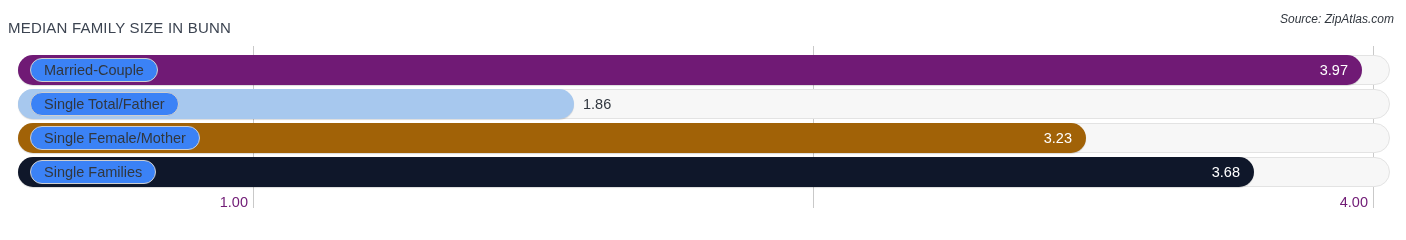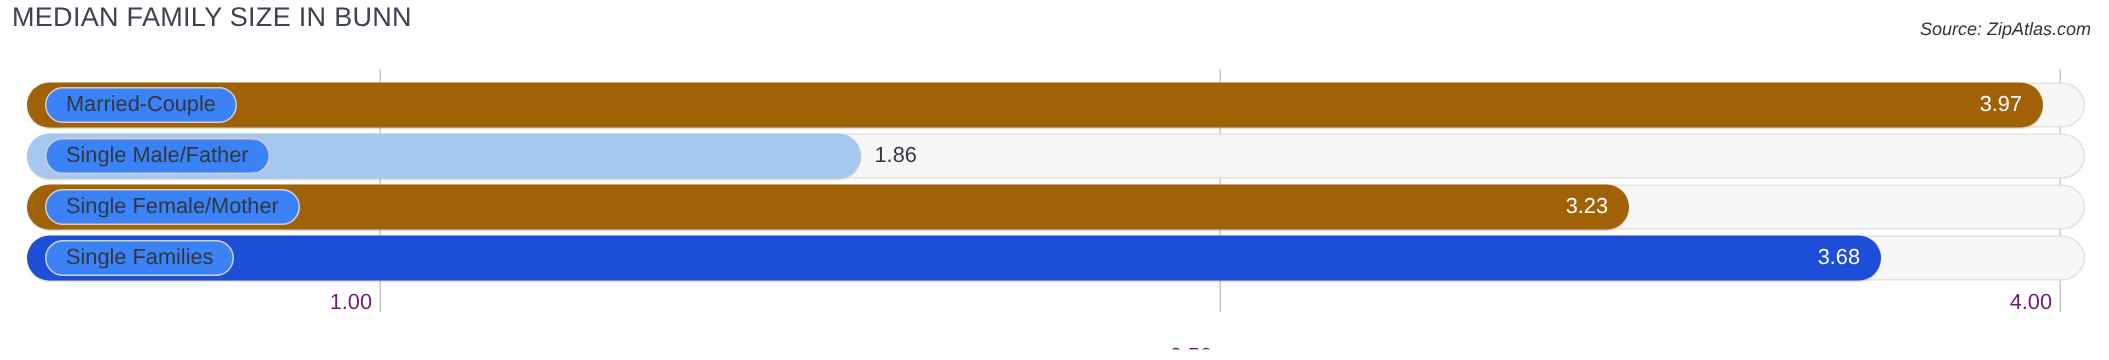--- a/index.html
+++ b/index.html
@@ -7,22 +7,22 @@
     width:1406px;height:233px;
     background:#ffffff;
     font-family:"Liberation Sans", sans-serif;
     overflow:hidden;
     position:relative;
   }
   #chart-root{position:absolute;left:0;top:0;width:1406px;height:233px;}
 
   
   #chart-title{
-    position:absolute;left:8px;top:1px;
-    font-size:18px;color:#3c4451;letter-spacing:.2px;
+    position:absolute;left:8px;top:19px;
+    font-size:15px;color:#3c4451;letter-spacing:.2px;
     white-space:nowrap;
   }
   #chart-source{
     position:absolute;right:12px;top:12px;
     font-size:12px;color:#31373f;font-style:italic;
     white-space:nowrap;
   }
 
   
   #plot{
@@ -80,41 +80,41 @@
 
   <div id="chart-title">MEDIAN FAMILY SIZE IN BUNN</div>
   <div id="chart-source">Source: ZipAtlas.com</div>
 
   <div id="plot">
       <div class="gridline" style="left: 253px;"></div>
       <div class="gridline" style="left: 813px;"></div>
       <div class="gridline" style="left: 1373px;"></div>
       <div class="bar-row" style="top: 9px;">
         <div class="track" style="width: 1372px;"></div>
-        <div class="bar" style="width: 1344px; background: #a16207;">
+        <div class="bar" style="width: 1344px; background: #701a75;">
           <div class="bar-value-in">3.97</div>
         </div>
         <div class="label-pill">Married-Couple</div>
       </div>
       <div class="bar-row" style="top: 43px;">
         <div class="track" style="width: 1372px;"></div>
         <div class="bar" style="width: 556px; background: rgb(167, 200, 238);"></div>
         <div class="bar-value-out" style="left: 583px;">1.86</div>
-        <div class="label-pill">Single Male/Father</div>
+        <div class="label-pill">Single Total/Father</div>
       </div>
       <div class="bar-row" style="top: 77px;">
         <div class="track" style="width: 1372px;"></div>
         <div class="bar" style="width: 1068px; background: #a16207;">
           <div class="bar-value-in">3.23</div>
         </div>
         <div class="label-pill">Single Female/Mother</div>
       </div>
       <div class="bar-row" style="top: 111px;">
         <div class="track" style="width: 1372px;"></div>
-        <div class="bar" style="width: 1236px; background: #1d4ed8;">
+        <div class="bar" style="width: 1236px; background: #0f172a;">
           <div class="bar-value-in">3.68</div>
         </div>
         <div class="label-pill">Single Families</div>
       </div>
     </div>
 
   <div id="axis">
       <div class="tick-mark" style="left: 253px;"></div>
       <div class="tick-label" style="left: 248px;">1.00</div>
       <div class="tick-mark" style="left: 813px;"></div>

